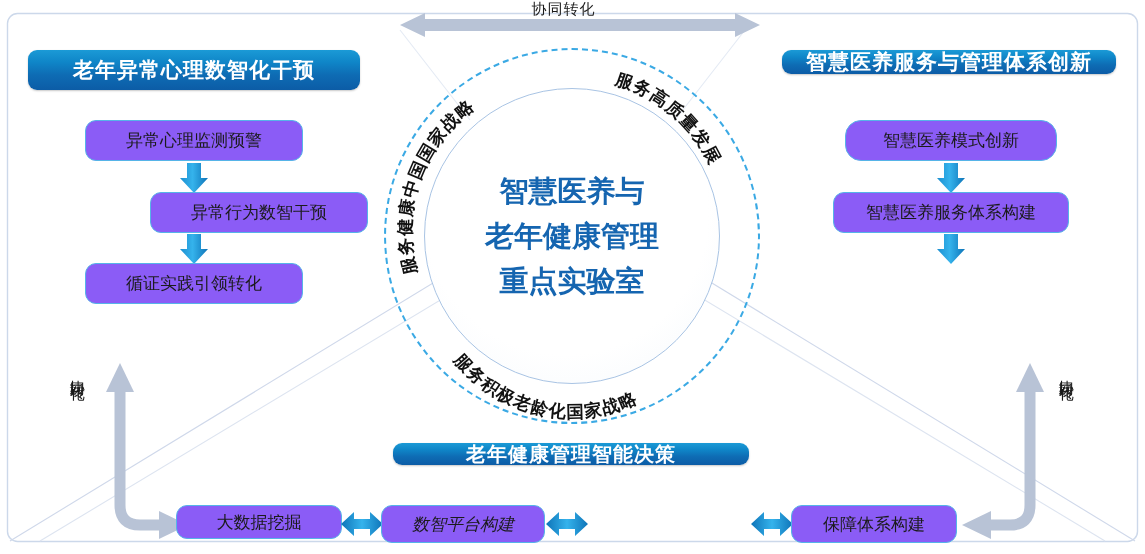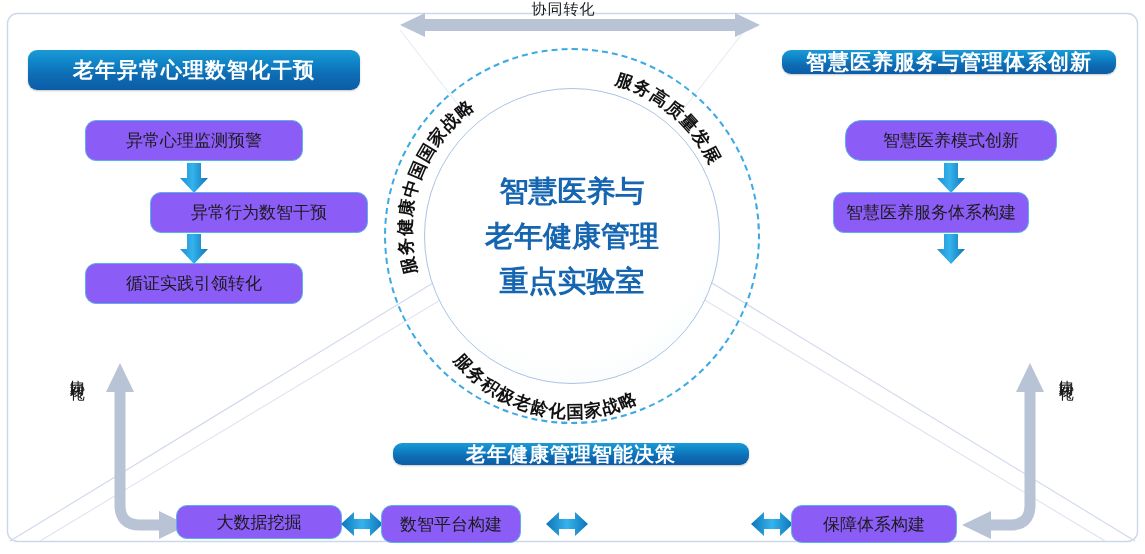--- a/index.html
+++ b/index.html
@@ -44,25 +44,25 @@
     white-space:nowrap;
     box-sizing:border-box;
   }
 
   
   #b-l1{left:85px;top:120px;width:218px;height:41px;}
   #b-l2{left:102px;top:192px;width:218px;height:41px;margin-left:48px;}
   #b-l3{left:85px;top:263px;width:218px;height:41px;}
   
   #b-r1{left:845px;top:120px;width:212px;height:41px;border-radius:16px;}
-  #b-r2{left:833px;top:192px;width:196px;height:41px;}
+  #b-r2{left:833px;top:192px;width:236px;height:41px;}
   #b-r3{left:833px;top:263px;width:236px;height:41px;}
   
   #b-b1{left:176px;top:505px;width:166px;height:34px;}
-  #b-b2{left:381px;top:505px;width:140px;height:38px;}
+  #b-b2{left:381px;top:505px;width:164px;height:38px;font-style:italic;}
   #b-b3{left:586px;top:505px;width:166px;height:38px;}
   #b-b4{left:791px;top:505px;width:166px;height:38px;}
 
   
   .arrow-down{position:absolute;width:34px;height:34px;}
   #ad-l1{left:177px;top:161px;}
   #ad-l2{left:177px;top:232px;}
   #ad-r1{left:934px;top:161px;}
   #ad-r2{left:934px;top:232px;}
 

